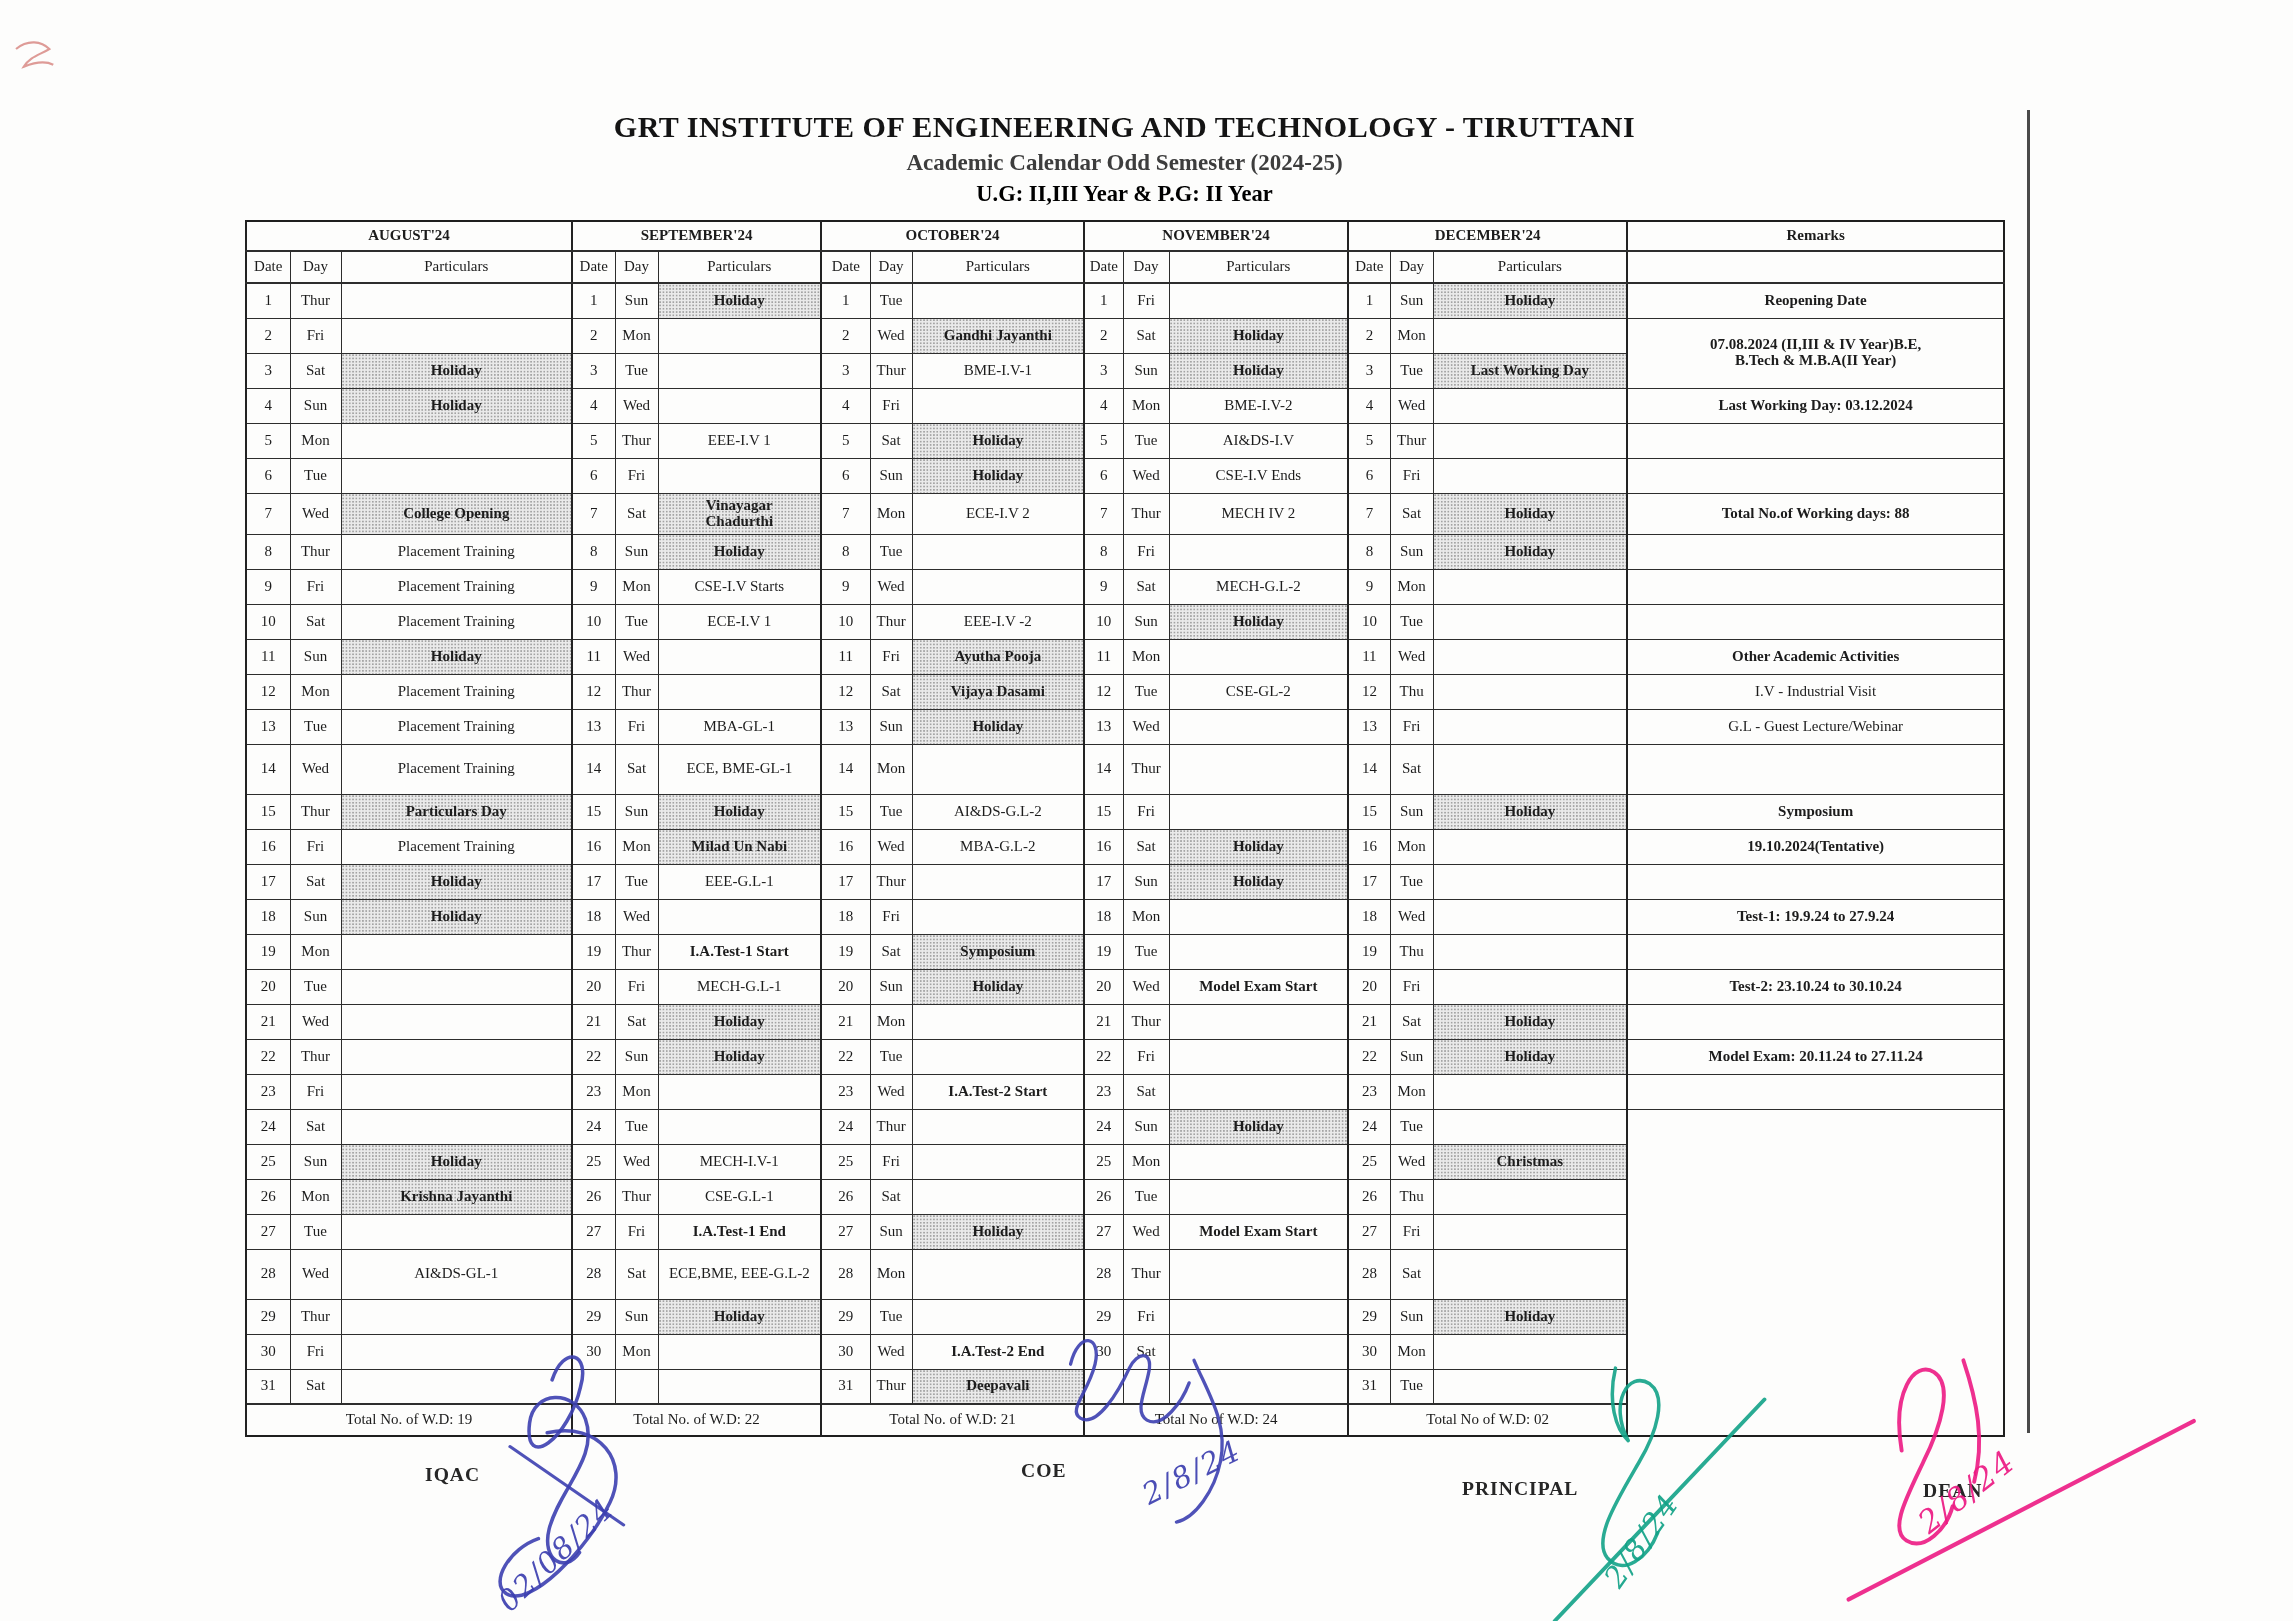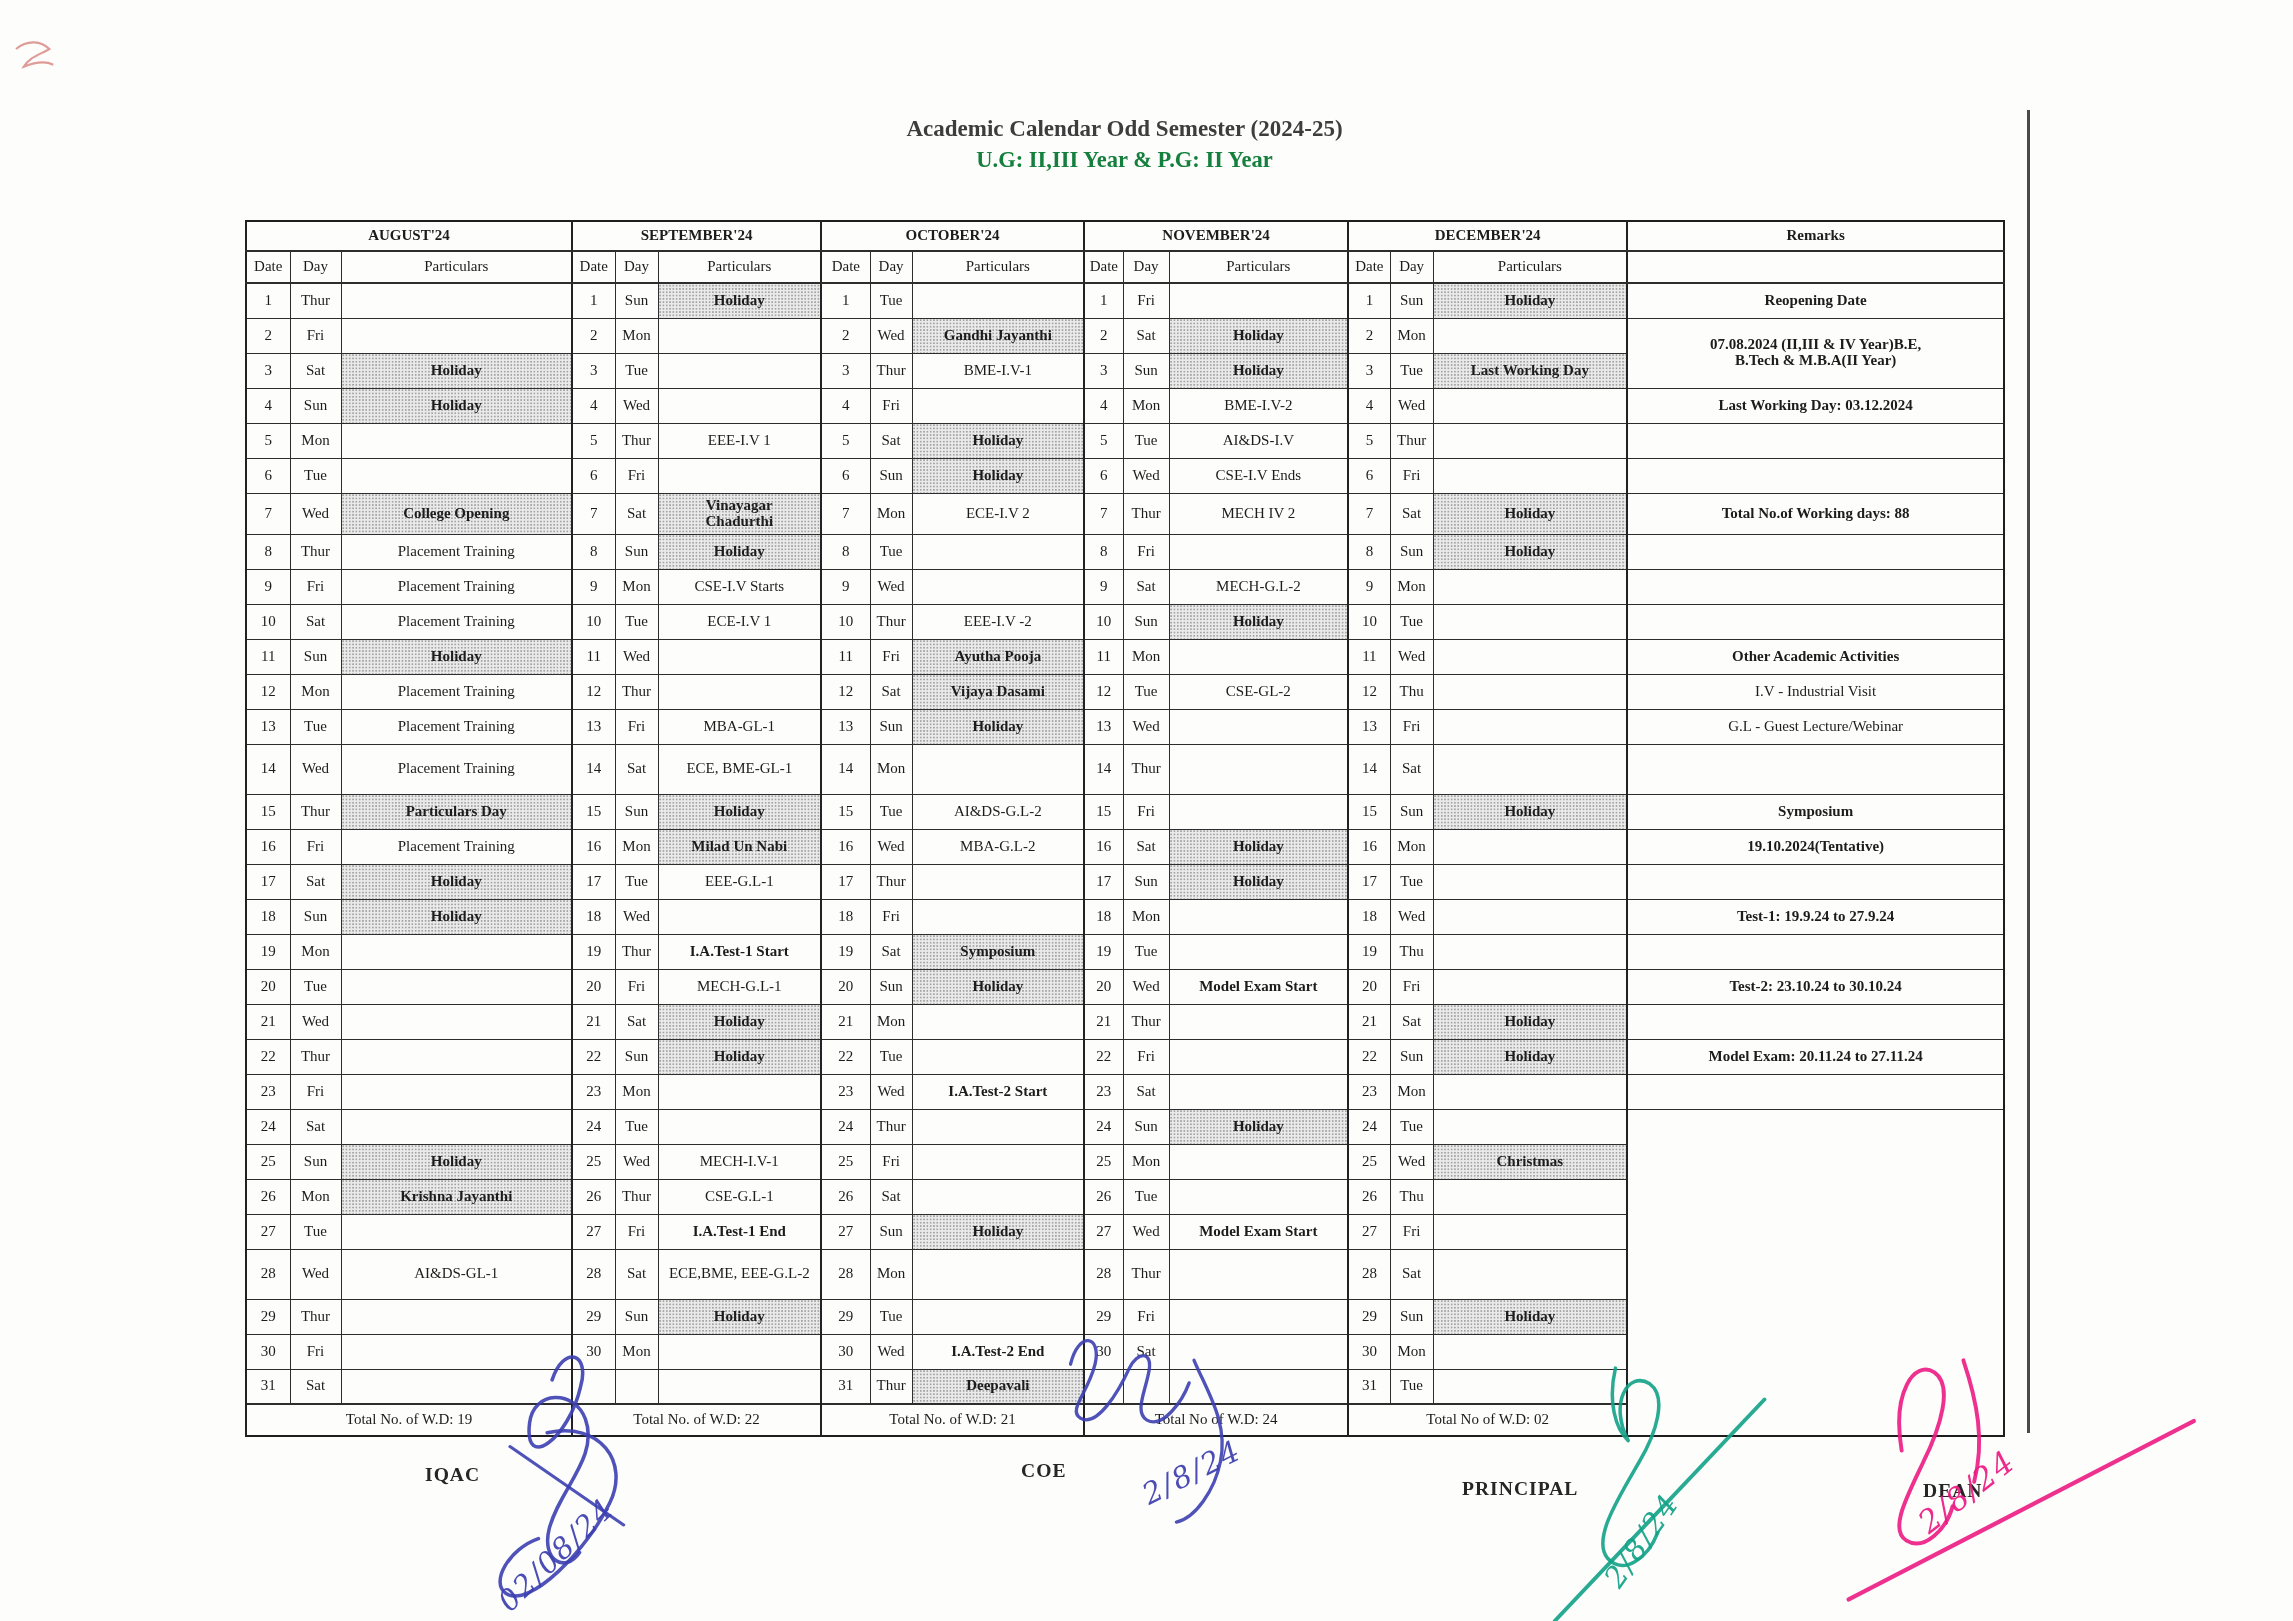--- a/index.html
+++ b/index.html
@@ -2,21 +2,21 @@
 <html><head>
 <meta charset="utf-8">
 <style>
   html,body{margin:0;padding:0;background:#ffffff;}
   .page{position:relative;width:2294px;height:1621px;background:#fdfdfc;overflow:hidden;
         font-family:"Liberation Serif","DejaVu Serif",serif;color:#1c1c1c;}
   
   .titleblock{position:absolute;left:245px;top:110px;width:1759px;text-align:center;}
   .t1{font-size:30px;font-weight:bold;color:#141414;letter-spacing:0.5px;}
   .t2{font-size:23px;font-weight:bold;color:#3d3d3d;margin-top:5.9px;}
-  .t3{font-size:22.5px;font-weight:bold;color:#15803d;margin-top:4.9px;}
+  .t3{font-size:22.5px;font-weight:bold;color:#000000;margin-top:4.9px;}
   
   table.cal{position:absolute;left:245px;top:220px;width:1759px;border-collapse:collapse;
             table-layout:fixed;border:2.9px solid #1e1e1e;}
   .cal td{border:1.4px solid #2d2d2d;padding:0 2px;overflow:hidden;vertical-align:middle;
           text-align:center;font-size:15px;line-height:1.05;}
   .mleft{border-left-width:2.4px !important;border-left-color:#222 !important;}
   .mh{font-size:20.6px;font-weight:bold;border-bottom-width:2px !important;}
   .sh{font-size:16.7px;border-bottom-width:2px !important;}
   .c-date,.c-day{font-size:15px;}
   .c-part{white-space:pre-line;}
@@ -35,20 +35,21 @@
   .sigpath{fill:none;stroke-linecap:round;stroke-linejoin:round;opacity:.9;}
   .sigdate{font-family:"DejaVu Serif",serif;font-style:italic;font-size:30px;letter-spacing:2px;opacity:.92;}
   .rightline{position:absolute;left:2027px;top:110px;width:2.9px;height:1323px;background:#2a2a2a;opacity:.85;}
 </style>
 </head>
 <body>
 
 <div class="page">
 
   <div class="titleblock">
+    <div class="t1">GRT INSTITUTE OF ENGINEERING AND TECHNOLOGY - TIRUTTANI</div>
     <div class="t2">Academic Calendar Odd Semester (2024-25)</div>
     <div class="t3">U.G: II,III Year &amp; P.G: II Year</div>
   </div>
 
   <table class="cal">
     <colgroup id="cols">
         <col style="width: 44px;">
         <col style="width: 51px;">
         <col style="width: 231px;">
         <col style="width: 43px;">

